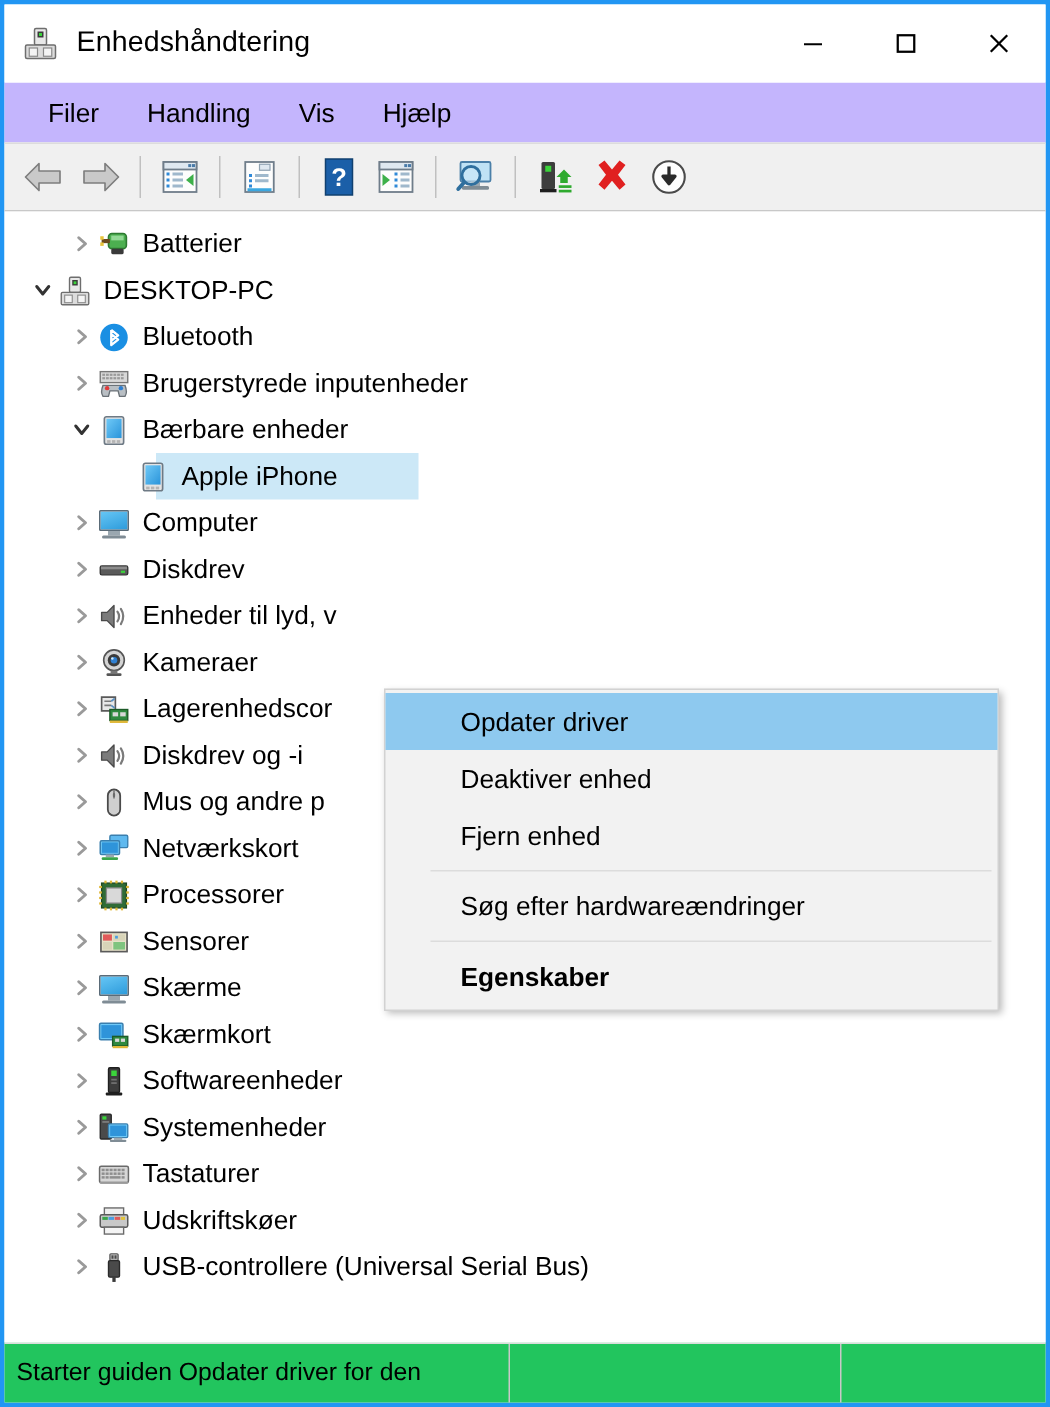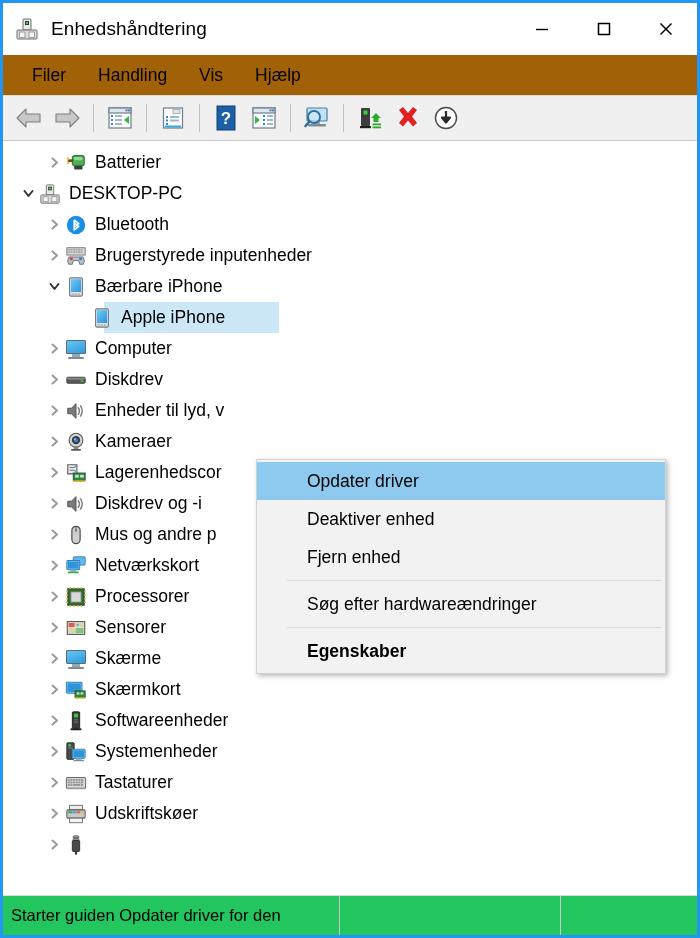--- a/index.html
+++ b/index.html
@@ -63,21 +63,21 @@
     cursor: default;
   }
 
   
   #menubar {
     height: 40px;
     flex: 0 0 40px;
     display: flex;
     align-items: center;
     padding-left: 18px;
-    background: #a16207;
+    background: #c4b5fd;
   }
   .menu-item {
     font-size: 17.5px;
     color: #000000;
     padding: 3px 11px;
     margin-right: 10px;
     white-space: nowrap;
     cursor: default;
   }
 
@@ -480,21 +480,21 @@
               <linearGradient id="pgrad" x1="0" y1="0" x2="1" y2="1">
                 <stop offset="0" stop-color="#6fc9f7"></stop>
                 <stop offset="1" stop-color="#2a94da"></stop>
               </linearGradient>
             </defs>
           <rect x="7" y="19" width="2.5" height="2" fill="#b4b4b4"></rect>
           <rect x="10.5" y="19" width="2.5" height="2" fill="#b4b4b4"></rect>
           <rect x="14" y="19" width="2.5" height="2" fill="#b4b4b4"></rect>
         </svg>
       </span>
-      <span class="tlabel">Bærbare iPhone</span>
+      <span class="tlabel">Bærbare enheder</span>
     </div>
 
     <div class="tree-row lvl2 selected">
       <span class="hl" style="width:175px; left:101px;"></span>
       <span class="chev"></span>
       <span class="ticon">
         <svg width="22" height="22" viewBox="0 0 24 24">
           <rect x="5" y="2" width="14" height="20" rx="1.5" fill="#e3e3e3" stroke="#6e7a85" stroke-width="1.2"></rect>
           <rect x="6.5" y="3.5" width="11" height="14" fill="url(#igrad)"></rect>
           <defs>
@@ -830,20 +830,21 @@
       </span>
       <span class="ticon">
         <svg width="22" height="22" viewBox="0 0 24 24">
           <rect x="9" y="2" width="6" height="5" rx="0.8" fill="#b0b0b0" stroke="#5a5a5a" stroke-width="0.9"></rect>
           <rect x="10.2" y="3.2" width="1.4" height="2.4" fill="#4a4a4a"></rect>
           <rect x="12.4" y="3.2" width="1.4" height="2.4" fill="#4a4a4a"></rect>
           <rect x="8" y="7" width="8" height="12" rx="1" fill="#4a4a4a" stroke="#2a2a2a" stroke-width="1"></rect>
           <rect x="10.8" y="19" width="2.4" height="3.5" fill="#3a3a3a"></rect>
         </svg>
       </span>
+      <span class="tlabel">USB-controllere (Universal Serial Bus)</span>
     </div>
 
     <div id="ctxmenu">
       <div class="ctx-item highlighted">Opdater driver</div>
       <div class="ctx-item">Deaktiver enhed</div>
       <div class="ctx-item">Fjern enhed</div>
       <div class="ctx-sep"></div>
       <div class="ctx-item">Søg efter hardwareændringer</div>
       <div class="ctx-sep"></div>
       <div class="ctx-item bold">Egenskaber</div>

